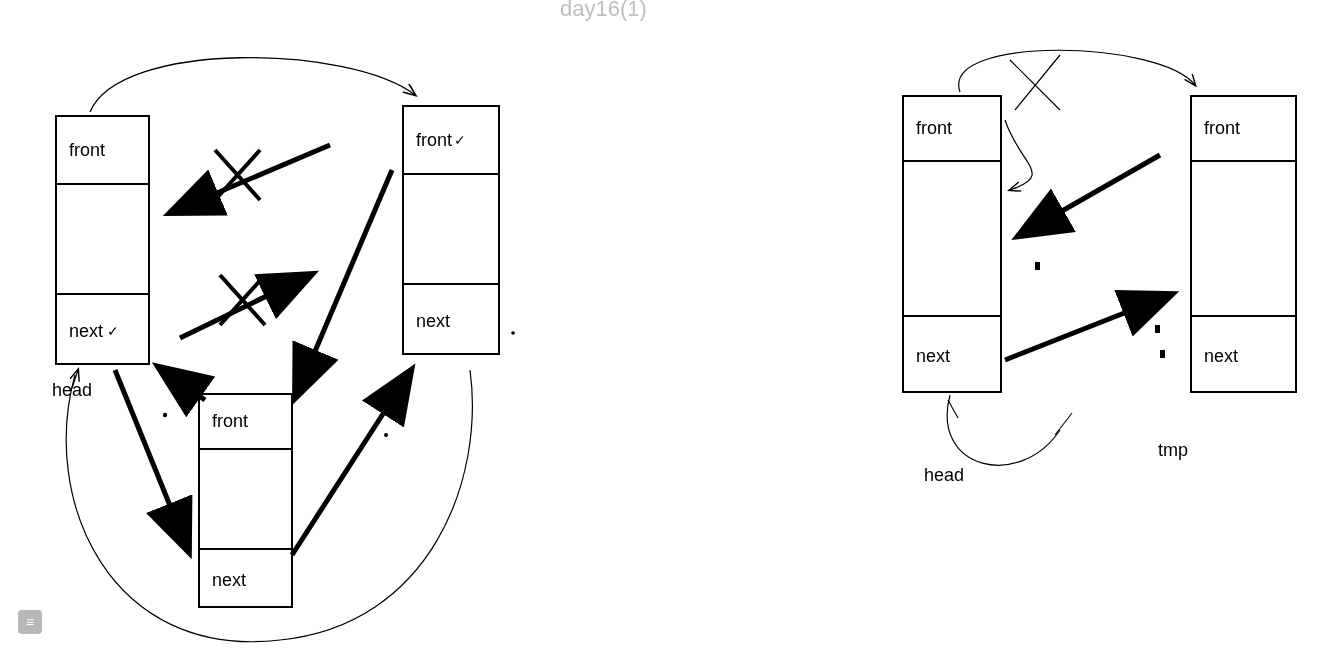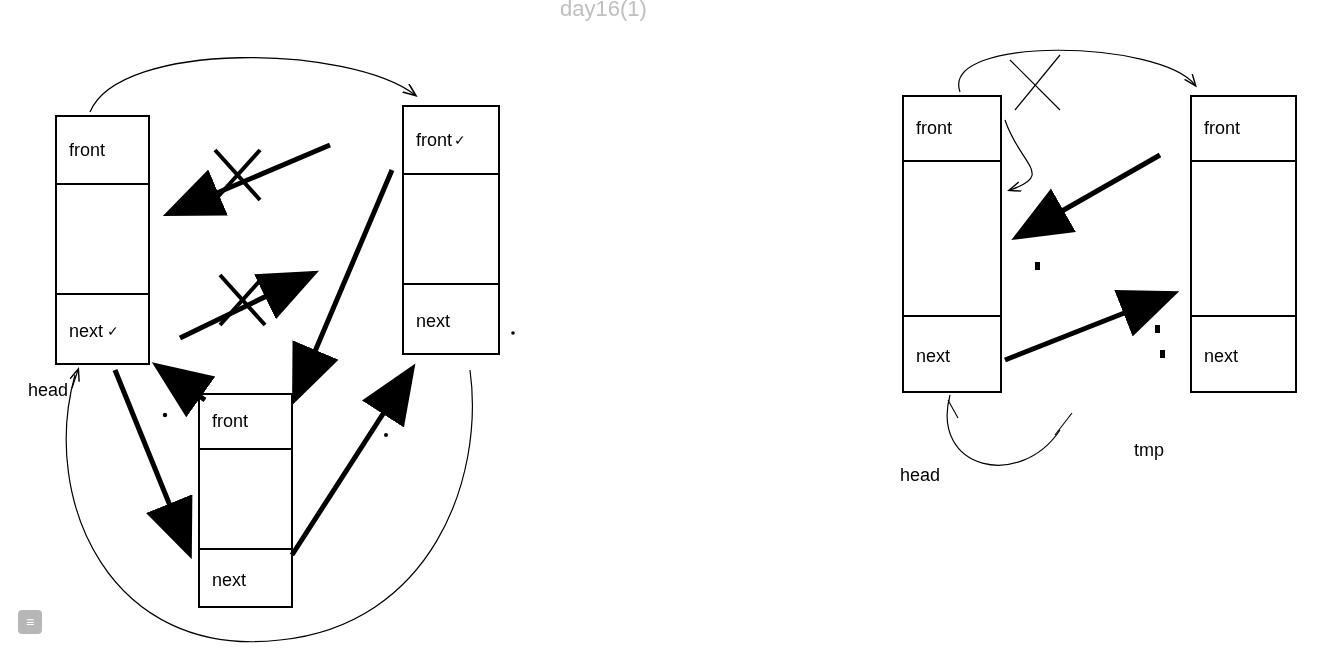--- a/index.html
+++ b/index.html
@@ -1,20 +1,20 @@
 <!DOCTYPE html>
 <html><head>
 <meta charset="utf-8">
 <style>
   html,body{margin:0;padding:0;width:1317px;height:667px;background:#fff;font-family:Arial,Helvetica,sans-serif;color:#000;}
   .stage{position:relative;width:1317px;height:590px;}
   .node{position:absolute;border:2.5px solid #000;background:#fff;box-sizing:border-box;}
   .cell{border-bottom:2.5px solid #000;display:flex;align-items:center;padding-left:12px;font-size:18px;box-sizing:border-box;}
   .cell:last-child{border-bottom:none;}
-  .label{position:absolute;font-size:18px;}
+  .label{position:absolute;font-size:18px;margin-left:24px;}
   svg.overlay{position:absolute;left:0;top:0;width:1317px;height:667px;pointer-events:none;}
   .sidebar-btn{position:absolute;left:18px;top:610px;width:24px;height:24px;border-radius:4px;background:#b7b7b7;display:flex;align-items:center;justify-content:center;color:#fff;font-size:14px;}
   .toptext{position:absolute;color:#bfbfbf;font-size:16px;}
 </style>
 </head>
 <body>
 
 <div class="stage">
 
   <span class="toptext" style="left:560px;top:-4px;font-size:22px;">day16(1)</span>

